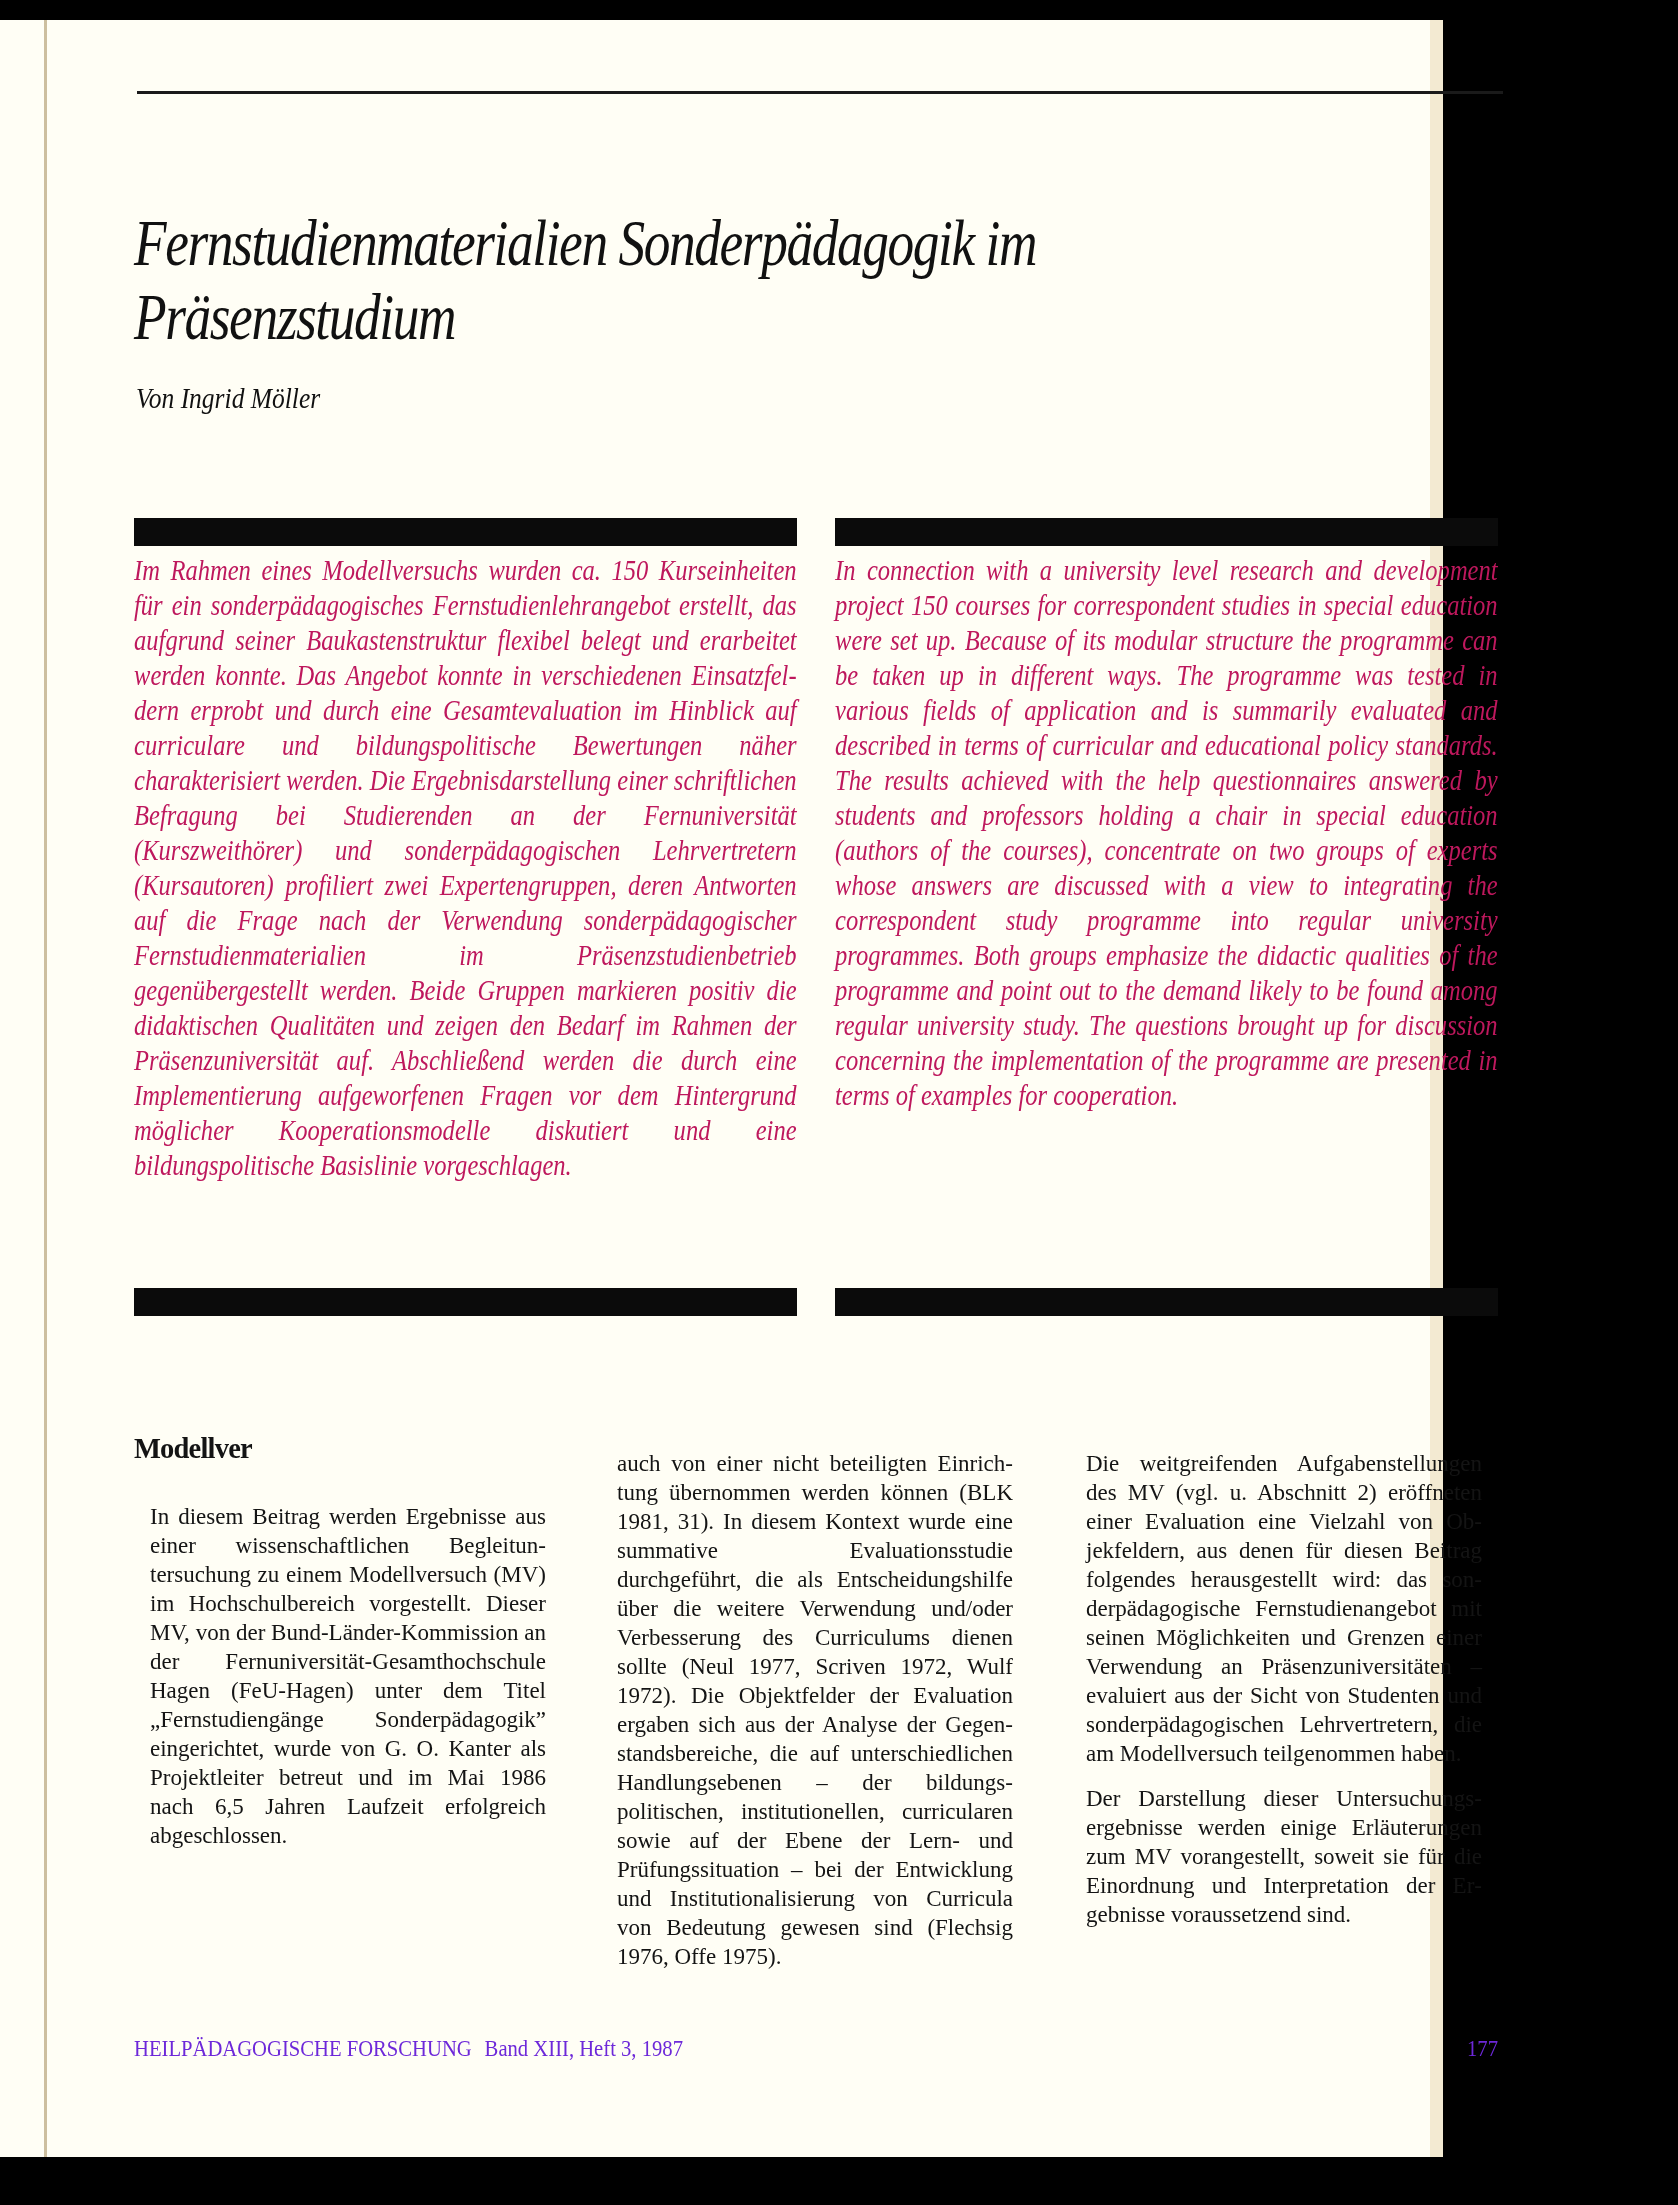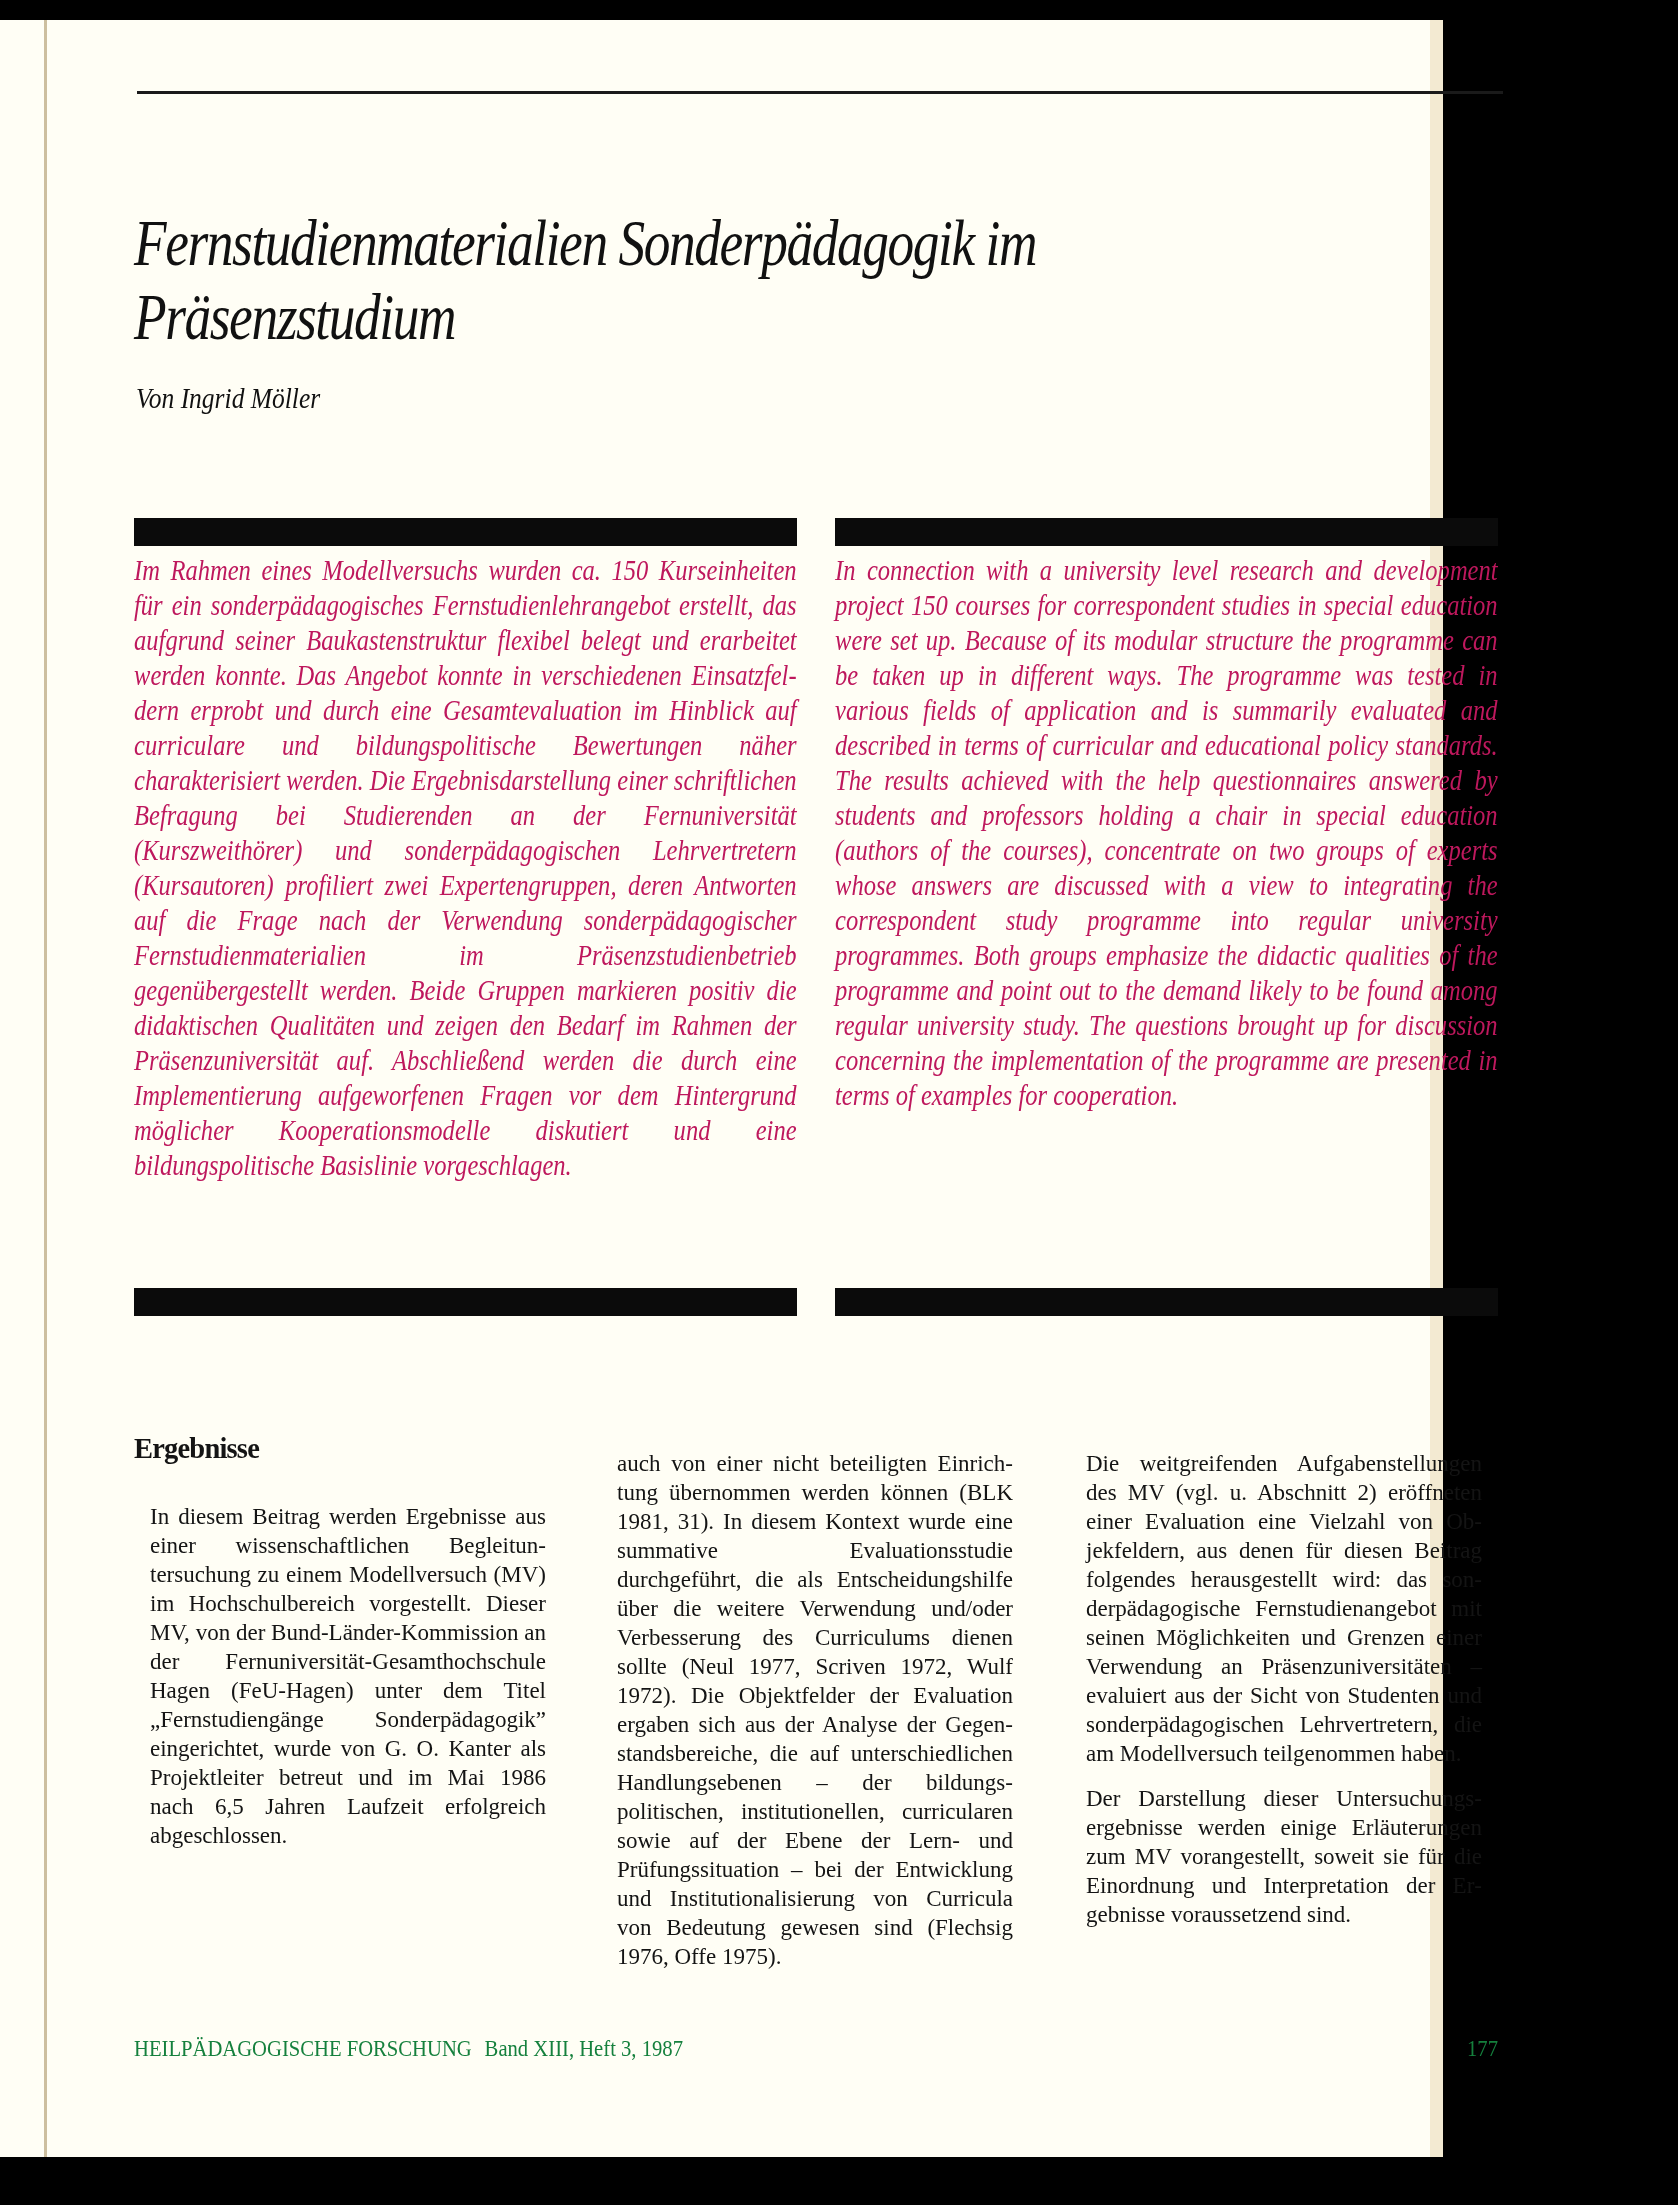--- a/index.html
+++ b/index.html
@@ -53,21 +53,21 @@
   .col p { margin: 16px; }
   .col1 { left: 134px; }
   .col2 { left: 601px; }
   .col3 { left: 1070px; }
   .heading {
     font-weight: bold; font-size: 28.5px; letter-spacing: -0.8px; margin: 0 0 37px 0 !important;
     line-height: 32px; text-align: left !important;
   }
   .footer {
     position: absolute; top: 2015px; left: 134px; width: 1364px; height: 34px;
-    font-size: 24px; color: #15803d;
+    font-size: 24px; color: #6d28d9;
   }
   .footer .journal { position: absolute; left: 0; top: 0; white-space: nowrap; transform: scaleX(0.86); transform-origin: left top; }
   .footer .page-num { position: absolute; right: 0; top: 0; transform: scaleX(0.86); transform-origin: right top; }
   .footer .volume { margin-left: 15px; }
 </style>
 </head>
 <body>
 
 <div class="page">
   <div class="spine"></div>
@@ -87,21 +87,21 @@
     <span class="inner">Im Rahmen eines Modellversuchs wurden ca. 150 Kurseinheiten für ein sonderpädagogisches Fernstu­dienlehrangebot erstellt, das aufgrund seiner Bauka­stenstruktur flexibel belegt und erarbeitet werden konn­te. Das Angebot konnte in verschiedenen Einsatzfel­dern erprobt und durch eine Gesamtevaluation im Hin­blick auf curriculare und bildungspolitische Bewertun­gen näher charakterisiert werden. Die Ergebnisdarstel­lung einer schriftlichen Befragung bei Studierenden an der Fernuniversität (Kurszweithörer) und sonderpäd­agogischen Lehrvertretern (Kursautoren) profiliert zwei Expertengruppen, deren Antworten auf die Frage nach der Verwendung sonderpädagogischer Fernstudienma­terialien im Präsenzstudienbetrieb gegenübergestellt werden. Beide Gruppen markieren positiv die didakti­schen Qualitäten und zeigen den Bedarf im Rahmen der Präsenzuniversität auf. Abschließend werden die durch eine Implementierung aufgeworfenen Fragen vor dem Hintergrund möglicher Kooperationsmodelle dis­kutiert und eine bildungspolitische Basislinie vorge­schlagen.</span>
   </div>
   <div class="abstract en">
     <span class="inner">In connection with a university level research and deve­lopment project 150 courses for correspondent studies in special education were set up. Because of its modular structure the programme can be taken up in different ways. The programme was tested in various fields of application and is summarily evaluated and described in terms of curricular and educational policy stan­dards. The results achieved with the help questionnai­res answered by students and professors holding a chair in special education (authors of the courses), con­centrate on two groups of experts whose answers are discussed with a view to integrating the correspondent study programme into regular university programmes. Both groups emphasize the didactic qualities of the pro­gramme and point out to the demand likely to be found among regular university study. The questions brought up for discussion concerning the implementation of the programme are presented in terms of examples for co­operation.</span>
   </div>
 
   <div class="bar l bottom"></div>
   <div class="bar r bottom"></div>
 
   <div class="col col1">
-    <p class="heading">Ergebnisse</p>
+    <p class="heading">Modellver</p>
     <p>In diesem Beitrag werden Ergebnisse aus einer wissenschaftlichen Begleitun­tersuchung zu einem Modellversuch (MV) im Hochschulbereich vorgestellt. Dieser MV, von der Bund-Länder-Kom­mission an der Fernuniversität-Gesamt­hochschule Hagen (FeU-Hagen) unter dem Titel „Fernstudiengänge Sonder­pädagogik” eingerichtet, wurde von G. O. Kanter als Projektleiter betreut und im Mai 1986 nach 6,5 Jahren Laufzeit er­folgreich abgeschlossen.</p>
   </div>
   <div class="col col2">
     <p>auch von einer nicht beteiligten Einrich­tung übernommen werden können (BLK 1981, 31). In diesem Kontext wur­de eine summative Evaluationsstudie durchgeführt, die als Entscheidungshilfe über die weitere Verwendung und/oder Verbesserung des Curriculums dienen sollte (Neul 1977, Scriven 1972, Wulf 1972). Die Objektfelder der Evaluation ergaben sich aus der Analyse der Gegen­standsbereiche, die auf unterschiedli­chen Handlungsebenen – der bildungs­politischen, institutionellen, curricula­ren sowie auf der Ebene der Lern- und Prüfungssituation – bei der Entwicklung und Institutionalisierung von Curricula von Bedeutung gewesen sind (Flechsig 1976, Offe 1975).</p>
   </div>
   <div class="col col3">
     <p>Die weitgreifenden Aufgabenstellungen des MV (vgl. u. Abschnitt 2) eröffneten einer Evaluation eine Vielzahl von Ob­jekfeldern, aus denen für diesen Beitrag folgendes herausgestellt wird: das son­derpädagogische Fernstudienangebot mit seinen Möglichkeiten und Grenzen einer Verwendung an Präsenzuniversi­täten – evaluiert aus der Sicht von Stu­denten und sonderpädagogischen Lehr­vertretern, die am Modellversuch teilge­nommen haben.</p>
     <p>Der Darstellung dieser Untersuchungs­ergebnisse werden einige Erläuterungen zum MV vorangestellt, soweit sie für die Einordnung und Interpretation der Er­gebnisse voraussetzend sind.</p>
   </div>
 

